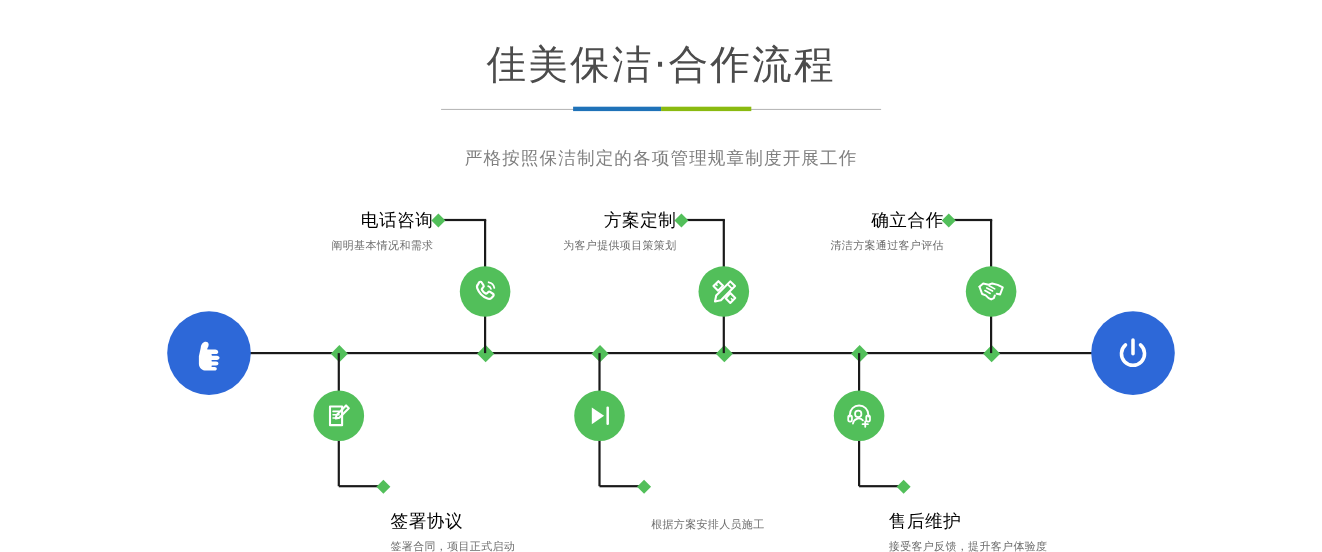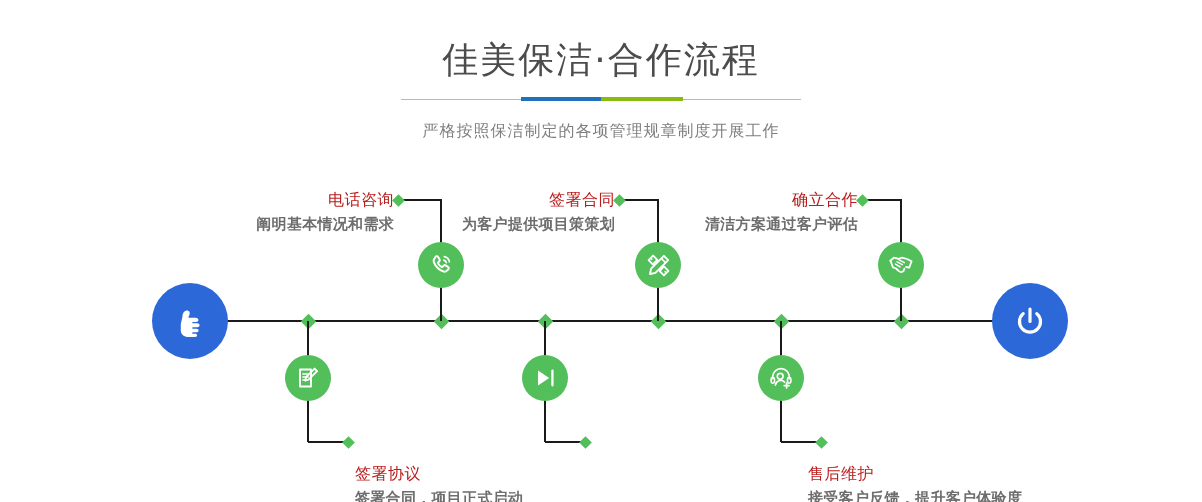--- a/index.html
+++ b/index.html
@@ -60,21 +60,21 @@
     left: 120px;
     width: 80px;
     background: #1f72b8;
   }
   .divider .seg-green {
     left: 200px;
     width: 82px;
     background: #8aba10;
   }
   .page-subtitle {
-    margin: 4px;
+    margin: 17px;
     padding-top: 12px;
     font-size: 16px;
     font-weight: 400;
     letter-spacing: 1px;
     color: #7f7f7f;
     line-height: 22px;
   }
 
   
   .timeline {
@@ -167,31 +167,30 @@
 
   
   .step-label {
     position: absolute;
     white-space: nowrap;
   }
   .step-label.align-right { text-align: right; }
   .step-label.align-left  { text-align: left; margin-top: 32px; }
   .step-title {
     font-size: 16px;
-    color: #b91c1c;
+    color: #000000;
     line-height: 20px;
     letter-spacing: 0.5px;
   }
   .step-desc {
-    font-size: 15px;
+    font-size: 10px;
     color: #6d6d6d;
     line-height: 18px;
     padding-top: 5px;
     letter-spacing: 0.3px;
-    font-weight: bold;
   }
 </style>
 </head>
 <body>
 
 <div class="canvas">
 
   <div class="header">
     <h1 class="page-title">佳美保洁·合作流程</h1>
     <div class="divider">
@@ -270,37 +269,38 @@
         <svg width="27" height="27" viewBox="0 0 27 27" aria-hidden="true">
           <path fill="none" stroke="#ffffff" stroke-width="1.9" stroke-linejoin="round" d="M18.9 3.8l4.3 4.3-12.8 12.8-5.4 1.1 1.1-5.4z"></path>
           <line x1="16.3" y1="6.4" x2="20.6" y2="10.7" stroke="#ffffff" stroke-width="1.6"></line>
           <path fill="none" stroke="#ffffff" stroke-width="1.9" stroke-linejoin="round" d="M8.1 3.6L3.6 8.1l4.2 4.2 4.5-4.5z"></path>
           <line x1="5.6" y1="6.1" x2="7.3" y2="7.8" stroke="#ffffff" stroke-width="1.4"></line>
           <path fill="none" stroke="#ffffff" stroke-width="1.9" stroke-linejoin="round" d="M18.9 14.4l4.5 4.5-4.5 4.5-4.2-4.2z"></path>
           <line x1="19.6" y1="19.2" x2="21.3" y2="20.9" stroke="#ffffff" stroke-width="1.4"></line>
         </svg>
       </div>
       <div class="step-label align-right" style="left:410px; top:190px; width:205px;">
-        <div class="step-title">签署合同</div>
+        <div class="step-title">方案定制</div>
         <div class="step-desc">为客户提供项目策策划</div>
       </div>
     </div>
 
     <div>
       <div class="node-diamond" style="left:545px; top:321px;"></div>
       <div class="stem" style="left:545px; top:321px; height:121px;"></div>
       <div class="leader" style="left:545px; top:441px; width:40px;"></div>
       <div class="leader-diamond" style="left:585px; top:442px;"></div>
       <div class="step-icon" style="left:545px; top:378px;">
         <svg width="26" height="26" viewBox="0 0 26 26" aria-hidden="true">
           <path fill="#ffffff" d="M6 5.4l11.2 7.6L6 20.6z"></path>
           <rect x="19.3" y="4.6" width="2.3" height="16.8" rx="1.1" fill="#ffffff"></rect>
         </svg>
       </div>
       <div class="step-label align-left" style="left:592px; top:432px; width:300px;">
+        <div class="step-desc">根据方案安排人员施工</div>
       </div>
     </div>
 
     <div>
       <div class="node-diamond" style="left:901px; top:321px;"></div>
       <div class="stem" style="left:901px; top:200px; height:121px;"></div>
       <div class="leader" style="left:862px; top:199px; width:40px;"></div>
       <div class="leader-diamond" style="left:862px; top:200px;"></div>
       <div class="step-icon" style="left:901px; top:265px;">
         <svg width="28" height="28" viewBox="0 0 28 28" aria-hidden="true">

